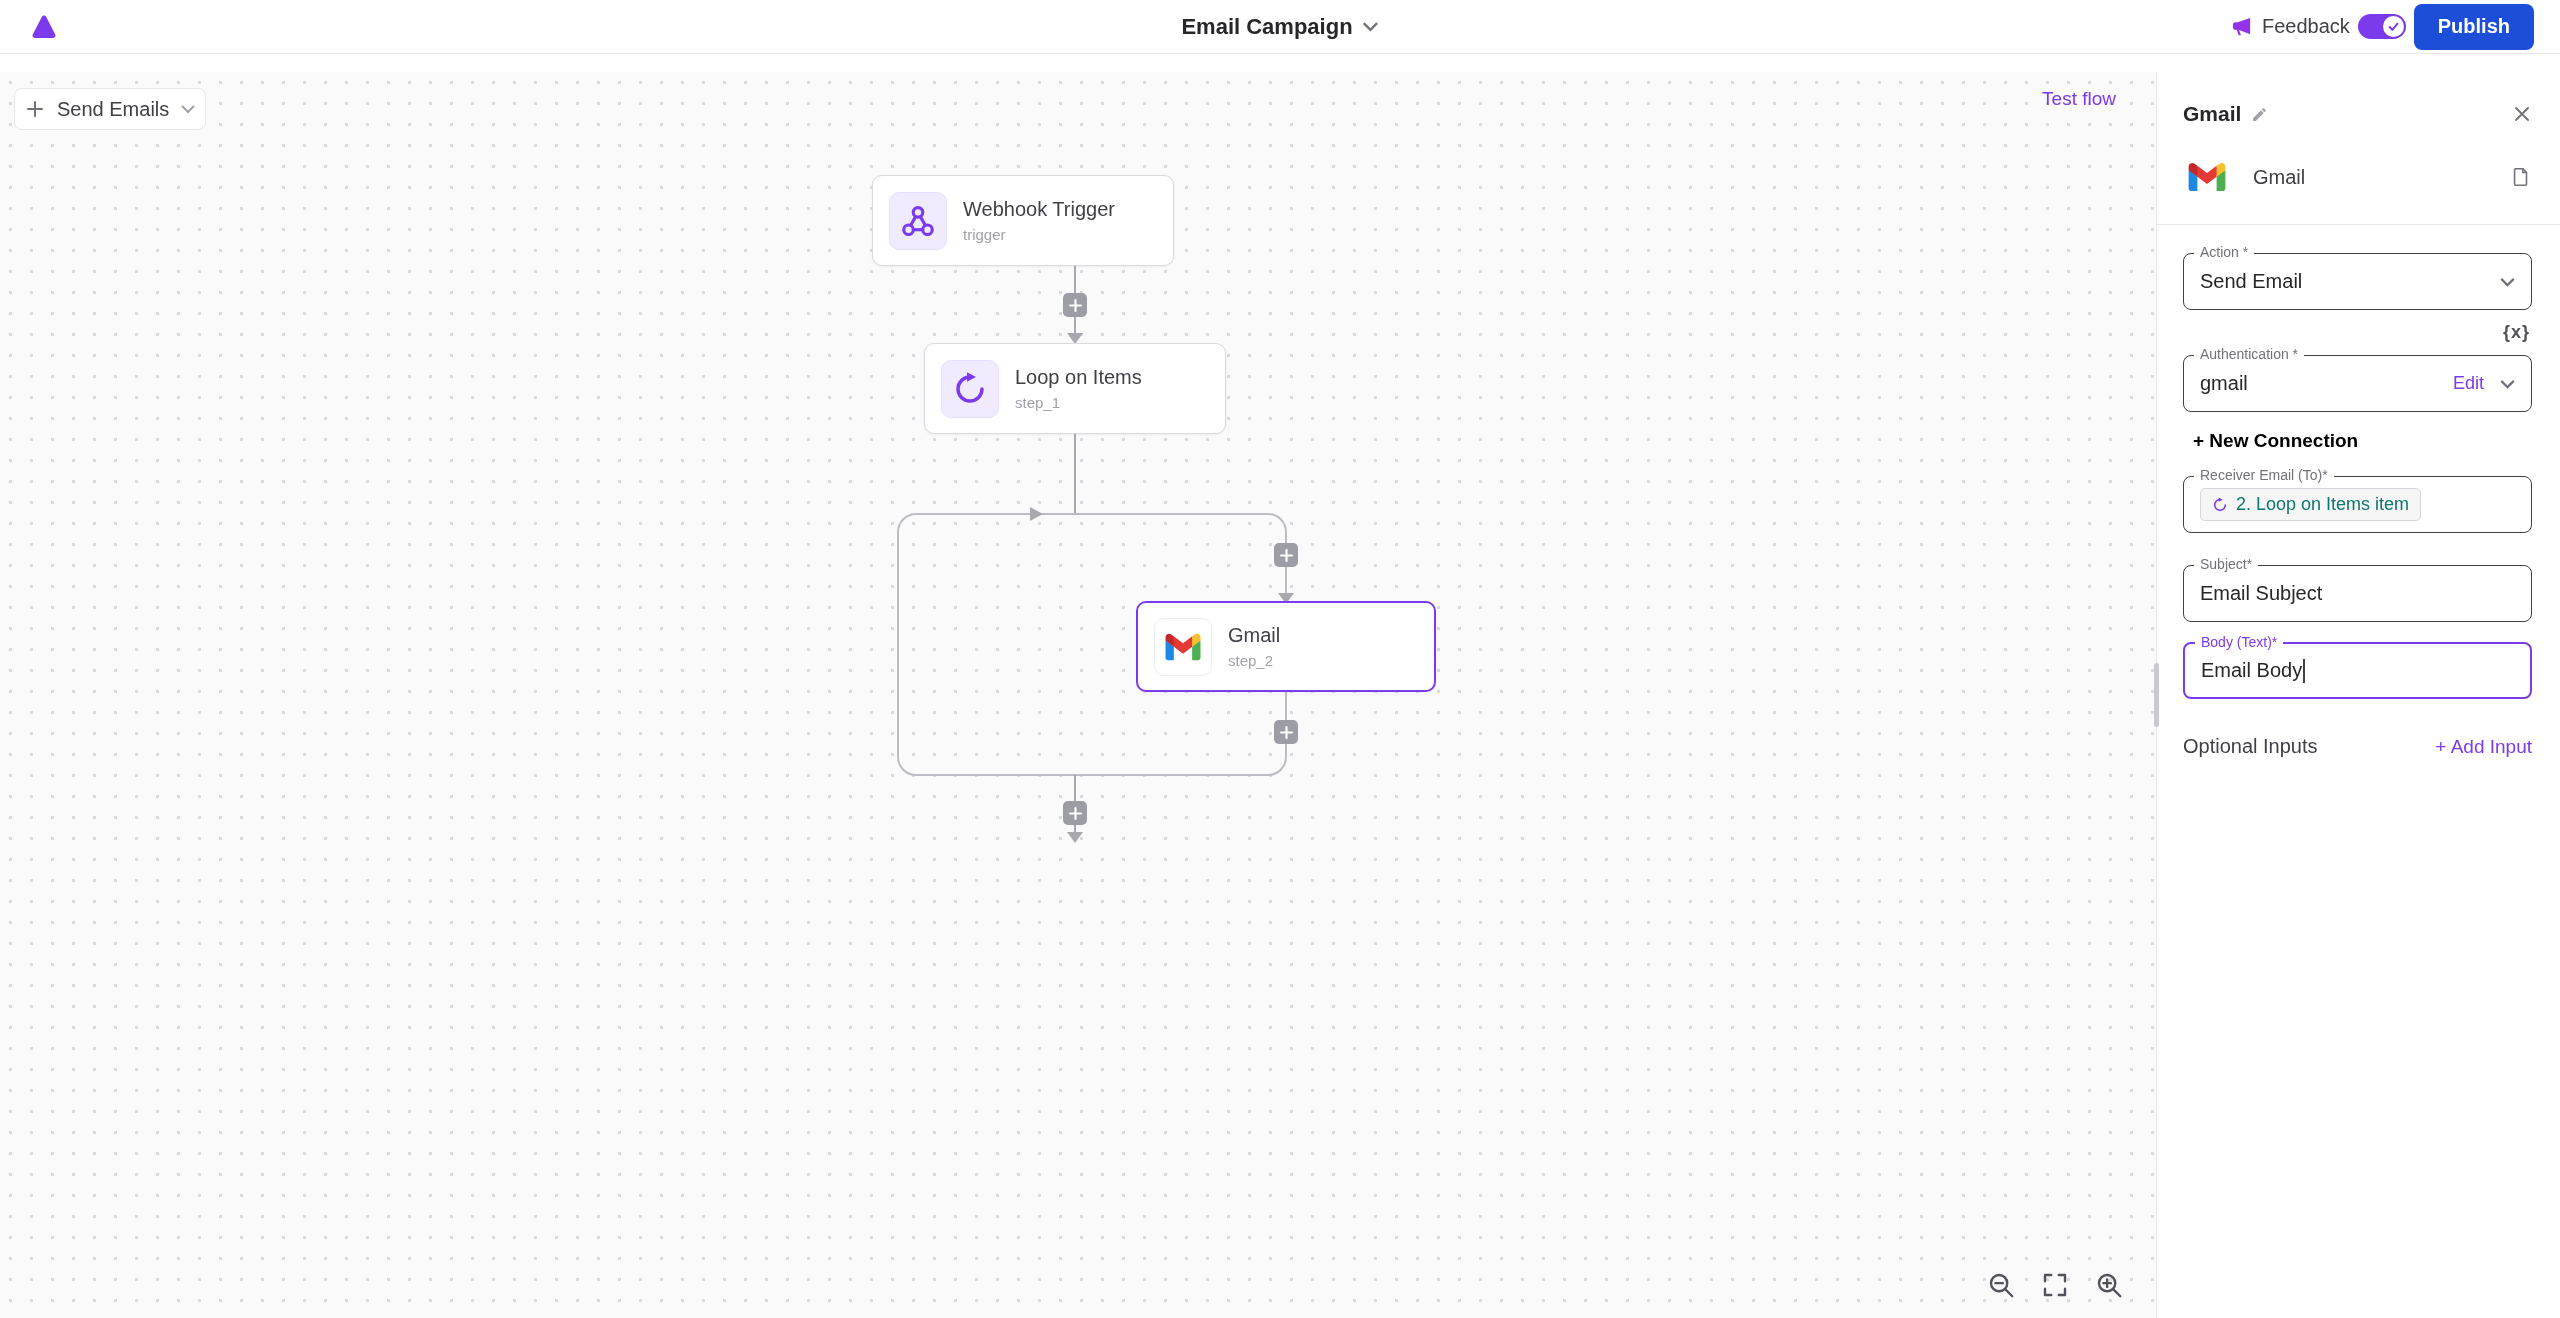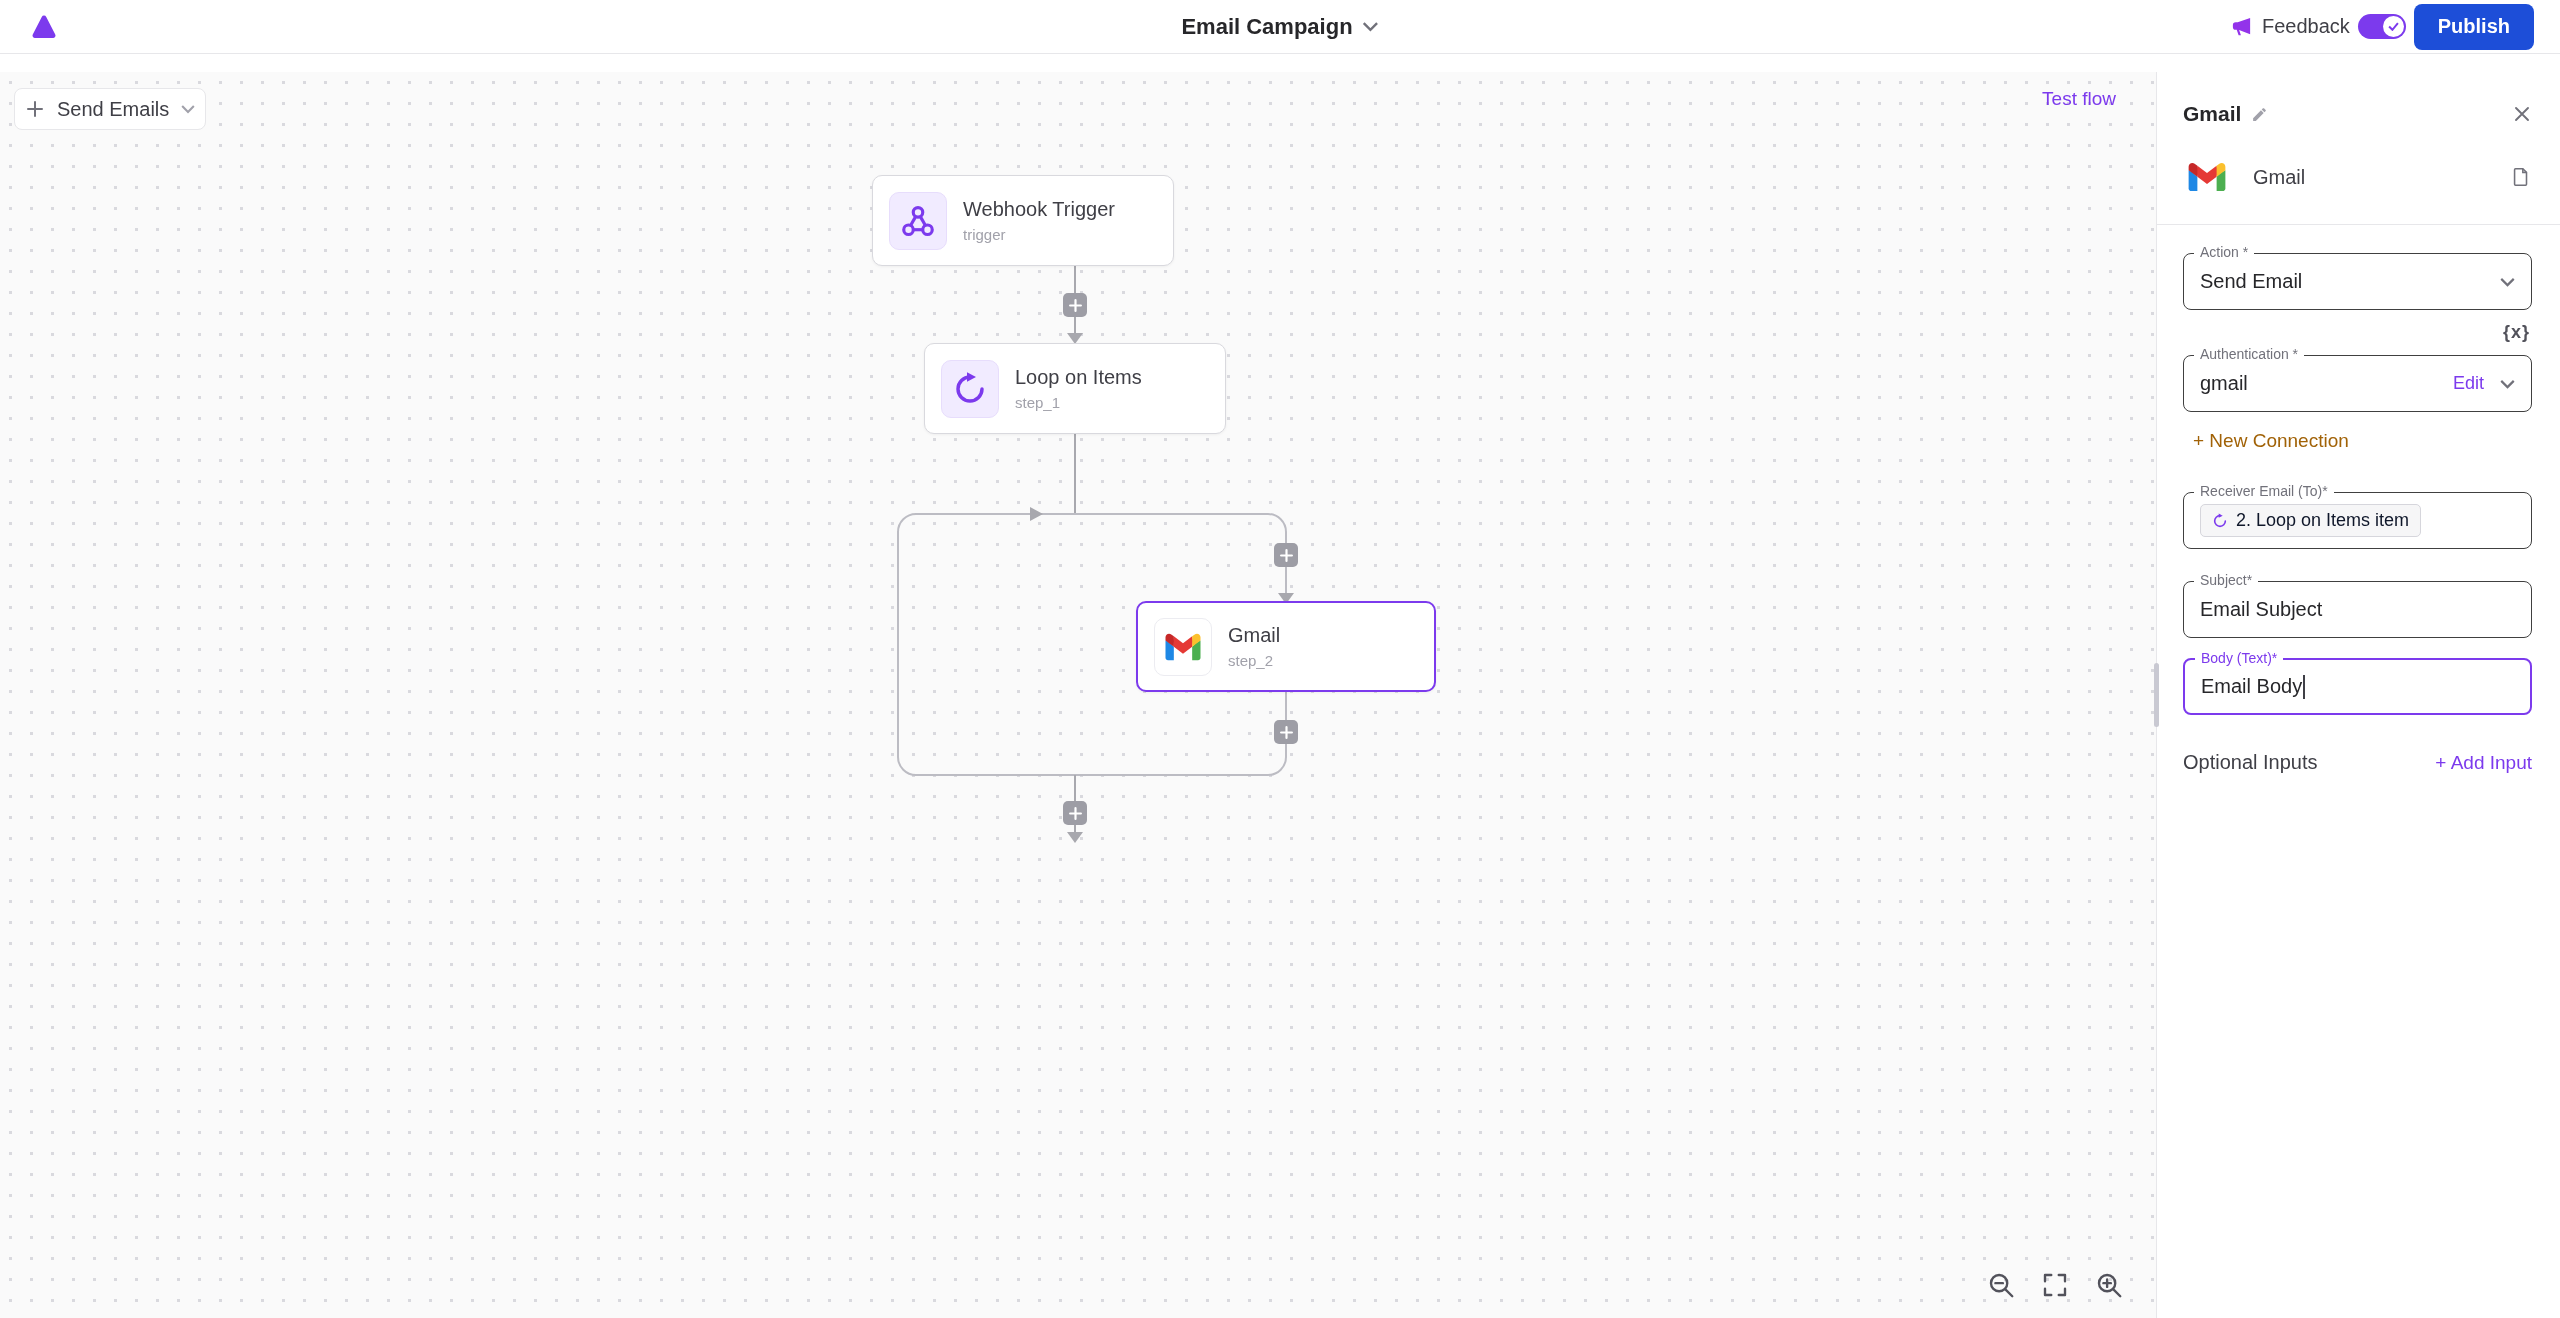--- a/index.html
+++ b/index.html
@@ -125,26 +125,26 @@
   .field.focused .field-label { color: #7c3aed; }
 
   .f-action { margin-top: 28px; }
   .var-row { display: flex; justify-content: flex-end; margin: 8px 0; }
   .var-btn {
     font-size: 18px; color: #52525b; font-weight: 600; letter-spacing: 1px;
     background: transparent; border: none; cursor: pointer; font-family: inherit; padding: 4px 2px;
   }
   .f-auth { margin-top: 6px; }
   .edit-link { font-size: 18px; color: #7c3aed; font-weight: 500; margin-right: 16px; cursor: pointer; }
-  .new-connection { margin: 18px 0 16px 10px; font-size: 19px; color: #a16207; font-weight: 400; cursor: pointer; display: inline-block; }
+  .new-connection { margin: 18px 0 0 10px; font-size: 19px; color: #000000; font-weight: 700; cursor: pointer; display: inline-block; }
   .f-receiver { margin-top: 24px; }
   .token-chip {
     display: inline-flex; align-items: center; gap: 8px;
     background: #f6f6f7; border: 1px solid #d6d6dc; border-radius: 5px;
-    padding: 5px 11px; font-size: 18px; color: #0f172a;
+    padding: 5px 11px; font-size: 18px; color: #0f766e;
   }
   .f-subject { margin-top: 32px; }
   .f-body { margin-top: 20px; }
   .caret { display: inline-block; width: 2px; height: 24px; background: #3f3f46; vertical-align: middle; margin-left: 1px; animation: blink 1.1s steps(1) infinite; }
   @keyframes blink { 50% { opacity: 0; } }
 
   .optional-row { margin-top: 36px; display: flex; align-items: center; }
   .optional-label { font-size: 20px; color: #3f3f46; font-weight: 500; }
   .add-input { margin-left: auto; font-size: 19px; color: #7c3aed; font-weight: 500; cursor: pointer; }
 </style>

